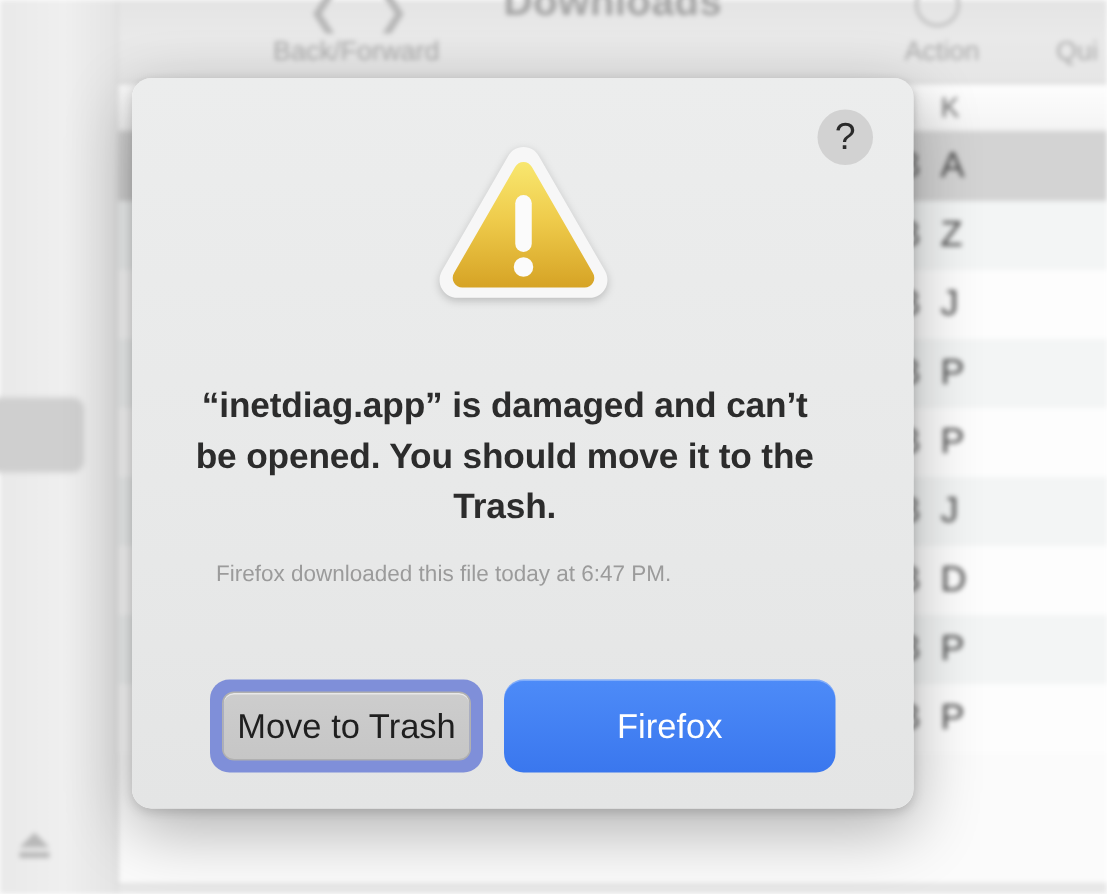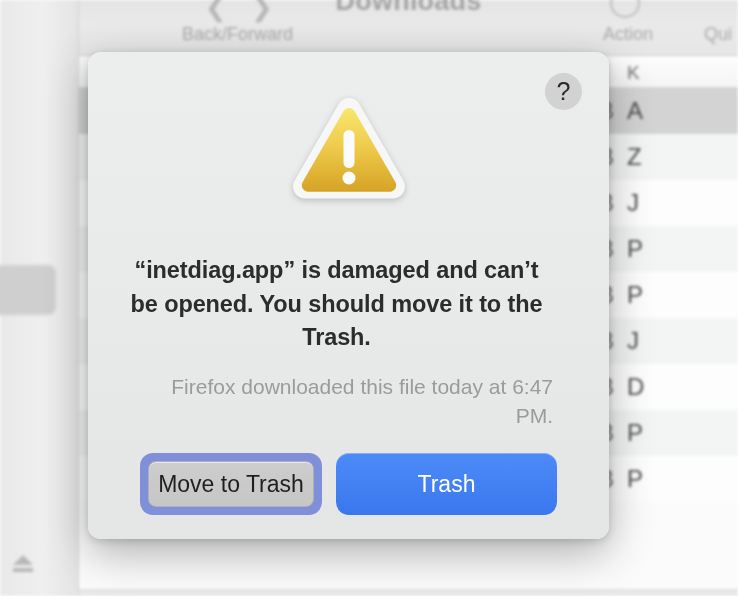--- a/index.html
+++ b/index.html
@@ -274,22 +274,22 @@
     line-height: 1.43;
     color: #2c2c2c;
     letter-spacing: -.1px;
   }
 
   .dlg-subtext {
     position: absolute;
     left: 56px;
     top: 320px;
     width: 409px;
-    text-align: right;
-    font-size: 21px;
+    text-align: left;
+    font-size: 15px;
     line-height: 1.4;
     color: #9b9b9b;
   }
 
   .dlg-buttons {
     position: absolute;
     left: 0;
     bottom: 24px;
     width: 100%;
     display: flex;
@@ -445,16 +445,16 @@
       </svg>
     </div>
 
     <div class="dlg-message">“inetdiag.app” is damaged and can’t be opened. You should move it to the Trash.</div>
     <div class="dlg-subtext">Firefox downloaded this file today at 6:47 PM.</div>
 
     <div class="dlg-buttons">
       <div class="btn-secondary-focus">
         <button class="btn btn-secondary">Move to Trash</button>
       </div>
-      <button class="btn btn-primary">Trash</button>
+      <button class="btn btn-primary">Firefox</button>
     </div>
   </div>
 </div>
 
 </body></html>

